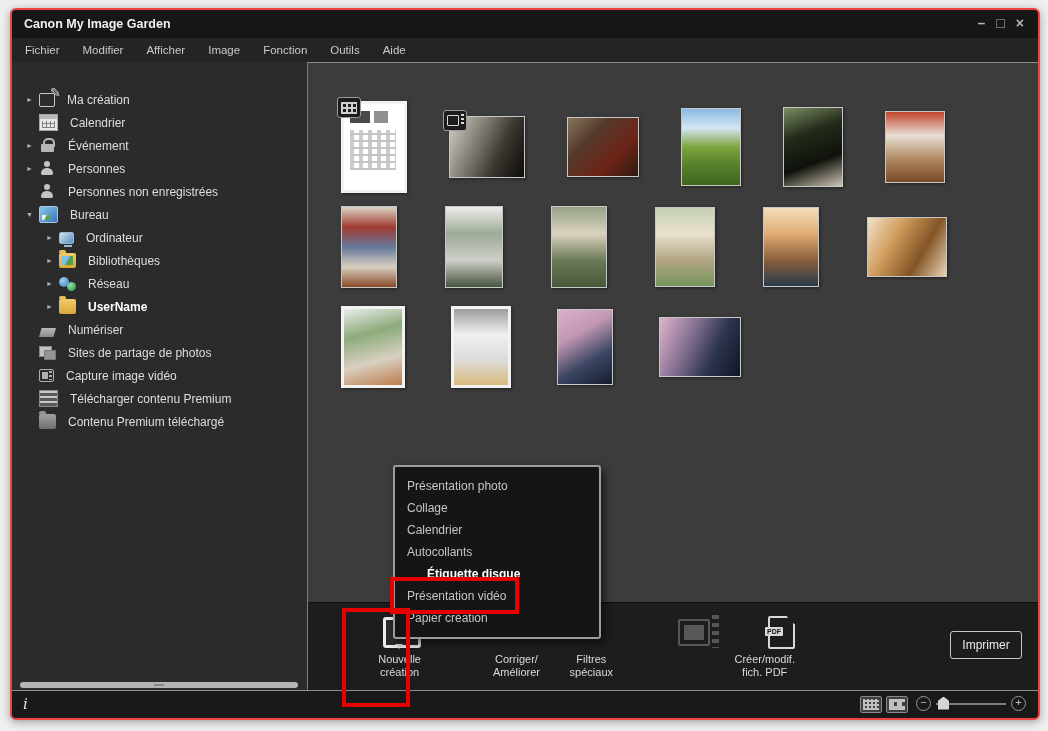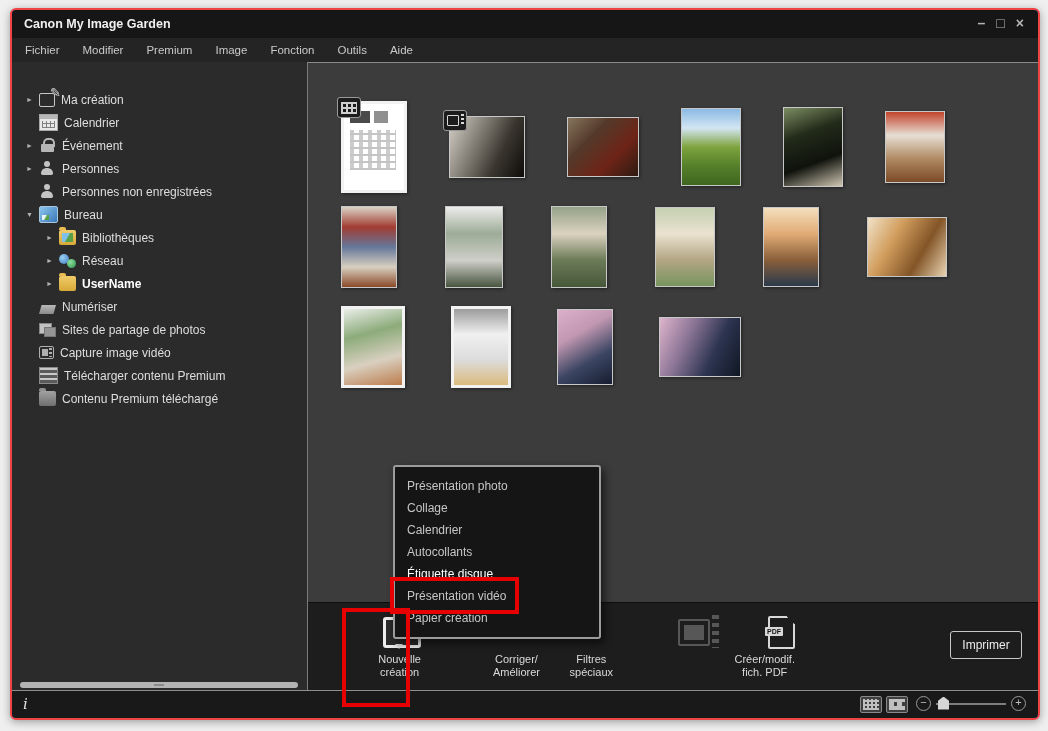--- a/index.html
+++ b/index.html
@@ -15,21 +15,21 @@
   .menubar{position:absolute;left:0;top:28px;right:0;height:24px;background:#242424;
     display:flex;align-items:center;gap:23px;padding-left:13px;border-bottom:1px solid #161616;}
   .mb-item{color:#c9c9c9;font-size:11.5px;}
   
   .bodyrow{position:absolute;left:0;top:52px;right:0;bottom:27px;}
   .sidebar{position:absolute;left:0;top:0;bottom:0;width:295px;background:#2b2b2b;border-right:1px solid #7c7c7c;}
   .tree{padding-top:26px;}
   .srow{display:flex;align-items:center;height:23px;padding-left:14px;cursor:default;}
   .srow.ind{padding-left:34px;}
   .arr{width:13px;font-size:7px;color:#b2b2b2;flex:none;}
-  .slbl{color:#dedede;font-size:12px;margin-left:6px;white-space:nowrap;}
+  .slbl{color:#dedede;font-size:12px;margin-left:12px;white-space:nowrap;}
   .slbl.bold{color:#fff;font-weight:bold;}
   .sb-scroll{position:absolute;left:8px;bottom:3px;width:278px;height:6px;background:#b4b4b4;border-radius:3px;}
   .sb-scroll::after{content:"";position:absolute;left:50%;margin-left:-5px;top:2px;width:10px;height:2px;background:#8a8a8a;}
   
   .sico{width:17px;height:15px;position:relative;flex:none;display:inline-block;}
   .i-creation{width:14px;height:12px;border:1.5px solid #c6c6c6;border-radius:2px;}
   .i-creation::after{content:"✎";position:absolute;right:-7px;top:-9px;font-size:13px;color:#dcdcdc;}
   .i-calendar{border:1px solid #a8a8a8;background:linear-gradient(#b8b8b8 0 4px,#e8e8e8 4px);}
   .i-calendar::after{content:"";position:absolute;left:2px;top:6px;right:2px;bottom:2px;
     background:repeating-linear-gradient(90deg,#808080 0 1px,transparent 1px 4px),
@@ -123,42 +123,42 @@
   .zoomctl{position:absolute;right:12px;top:5px;display:flex;align-items:center;gap:3px;}
   .zbtn{width:15px;height:15px;border:1.5px solid #9a9a9a;border-radius:50%;color:#c0c0c0;
     font-size:11px;line-height:11px;text-align:center;box-sizing:border-box;}
   .ztrack{width:70px;height:2px;background:#7e7e7e;position:relative;margin:0 2px;}
   .zthumb{position:absolute;left:2px;top:-6px;width:11px;height:13px;background:#d6d6d6;
     clip-path:polygon(50% 0,100% 32%,100% 100%,0 100%,0 32%);}
   
   .ctx{position:absolute;left:381px;top:455px;width:204px;background:#151515;border:2px solid #9c9c9c;
     border-radius:3px;box-shadow:3px 4px 9px rgba(0,0,0,.6);padding:8px 0;z-index:6;}
   .ctx-item{height:22px;line-height:22px;padding-left:12px;font-size:12px;color:#c6c6c6;white-space:nowrap;}
-  .ctx-item.hl{color:#ffffff;font-weight:normal;}
+  .ctx-item.hl{color:#ffffff;font-weight:bold;margin-left:20px;}
   
   .hl-box{position:absolute;border:4px solid #e80000;z-index:8;}
   #hl1{left:378px;top:567px;width:121px;height:29px;}
   #hl2{left:330px;top:598px;width:60px;height:91px;}
 </style>
 </head>
 <body>
 
 <div class="window">
   <div class="titlebar">
     <span class="title">Canon My Image Garden</span>
     <div class="wc">
         <span class="wc-btn">–</span>
         <span class="wc-btn">□</span>
         <span class="wc-btn">×</span>
       </div>
   </div>
   <div class="menubar">
       <span class="mb-item">Fichier</span>
       <span class="mb-item">Modifier</span>
-      <span class="mb-item">Premium</span>
+      <span class="mb-item">Afficher</span>
       <span class="mb-item">Image</span>
       <span class="mb-item">Fonction</span>
       <span class="mb-item">Outils</span>
       <span class="mb-item">Aide</span>
     </div>
   <div class="bodyrow">
     <div class="sidebar">
       <div class="tree">
           <div class="srow">
             <span class="arr">►</span>
@@ -182,20 +182,25 @@
           </div>
           <div class="srow">
             <span class="arr"></span>
             <span class="sico i-person"></span>
             <span class="slbl">Personnes non enregistrées</span>
           </div>
           <div class="srow">
             <span class="arr">▼</span>
             <span class="sico i-desktop"></span>
             <span class="slbl">Bureau</span>
+          </div>
+          <div class="srow ind">
+            <span class="arr">►</span>
+            <span class="sico i-computer"></span>
+            <span class="slbl">Ordinateur</span>
           </div>
           <div class="srow ind">
             <span class="arr">►</span>
             <span class="sico i-folder i-libraries"></span>
             <span class="slbl">Bibliothèques</span>
           </div>
           <div class="srow ind">
             <span class="arr">►</span>
             <span class="sico i-network"></span>
             <span class="slbl">Réseau</span>

